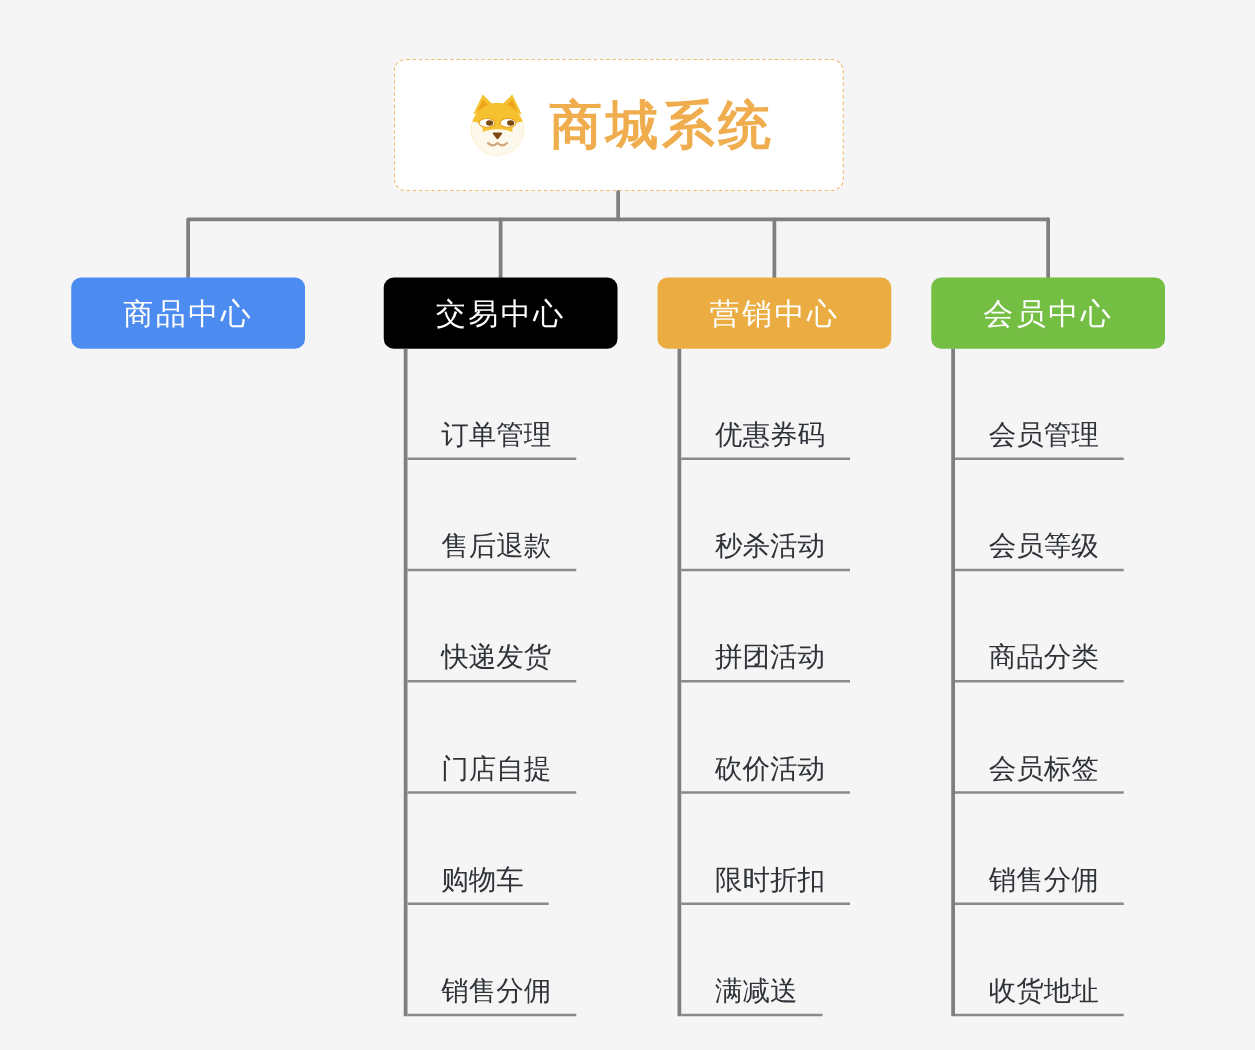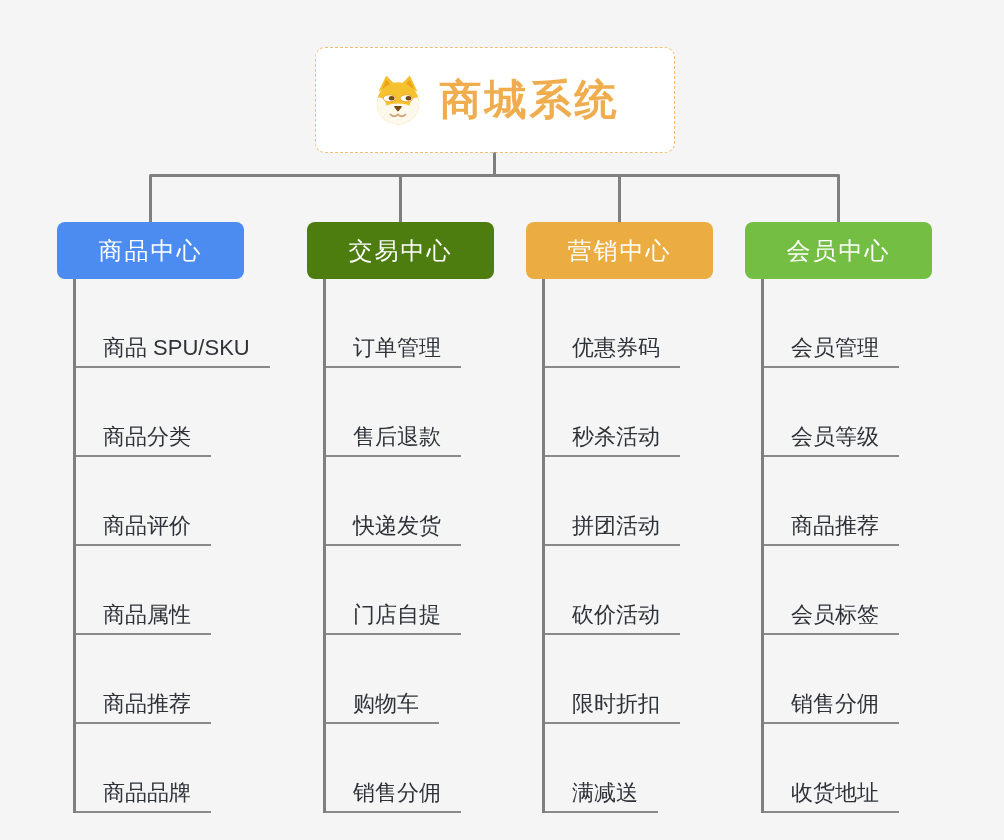--- a/index.html
+++ b/index.html
@@ -110,44 +110,24 @@
   <div class="connector conn-stem"></div>
   <div class="connector conn-hline"></div>
   <div class="connector conn-drop conn-drop-1"></div>
   <div class="connector conn-drop conn-drop-2"></div>
   <div class="connector conn-drop conn-drop-3"></div>
   <div class="connector conn-drop conn-drop-4"></div>
 
   <div id="branches-host">
     <div class="branch">
       <div class="branch-header" style="background: rgb(76, 139, 240);">商品中心</div>
-      <div class="branch-list">
-          <div class="sub-item">
-            <span class="sub-label">商品 SPU/SKU</span>
-          </div>
-          <div class="sub-item">
-            <span class="sub-label">商品分类</span>
-          </div>
-          <div class="sub-item">
-            <span class="sub-label">商品评价</span>
-          </div>
-          <div class="sub-item">
-            <span class="sub-label">商品属性</span>
-          </div>
-          <div class="sub-item">
-            <span class="sub-label">商品推荐</span>
-          </div>
-          <div class="sub-item">
-            <span class="sub-label">商品品牌</span>
-          </div>
-        </div>
     </div>
 
     <div class="branch">
-      <div class="branch-header" style="background: #4d7c0f;">交易中心</div>
+      <div class="branch-header" style="background: #000000;">交易中心</div>
       <div class="branch-list">
           <div class="sub-item">
             <span class="sub-label">订单管理</span>
           </div>
           <div class="sub-item">
             <span class="sub-label">售后退款</span>
           </div>
           <div class="sub-item">
             <span class="sub-label">快递发货</span>
           </div>
@@ -190,21 +170,21 @@
     <div class="branch">
       <div class="branch-header" style="background: rgb(116, 190, 68);">会员中心</div>
       <div class="branch-list">
           <div class="sub-item">
             <span class="sub-label">会员管理</span>
           </div>
           <div class="sub-item">
             <span class="sub-label">会员等级</span>
           </div>
           <div class="sub-item">
-            <span class="sub-label">商品推荐</span>
+            <span class="sub-label">商品分类</span>
           </div>
           <div class="sub-item">
             <span class="sub-label">会员标签</span>
           </div>
           <div class="sub-item">
             <span class="sub-label">销售分佣</span>
           </div>
           <div class="sub-item">
             <span class="sub-label">收货地址</span>
           </div>

